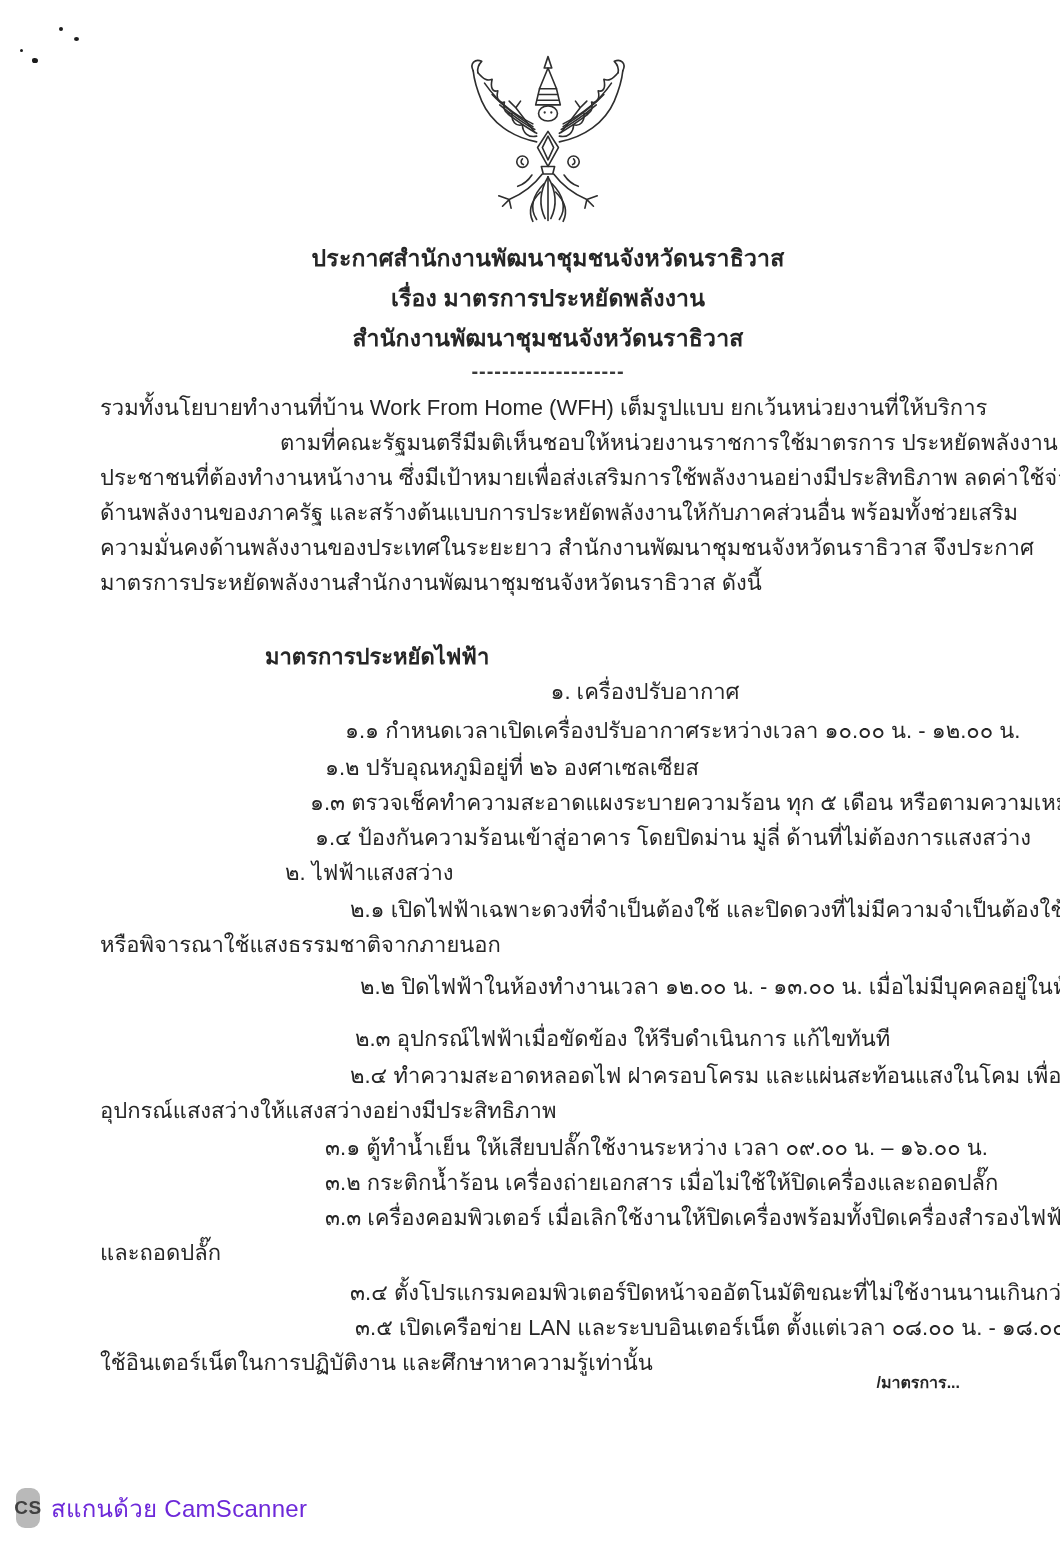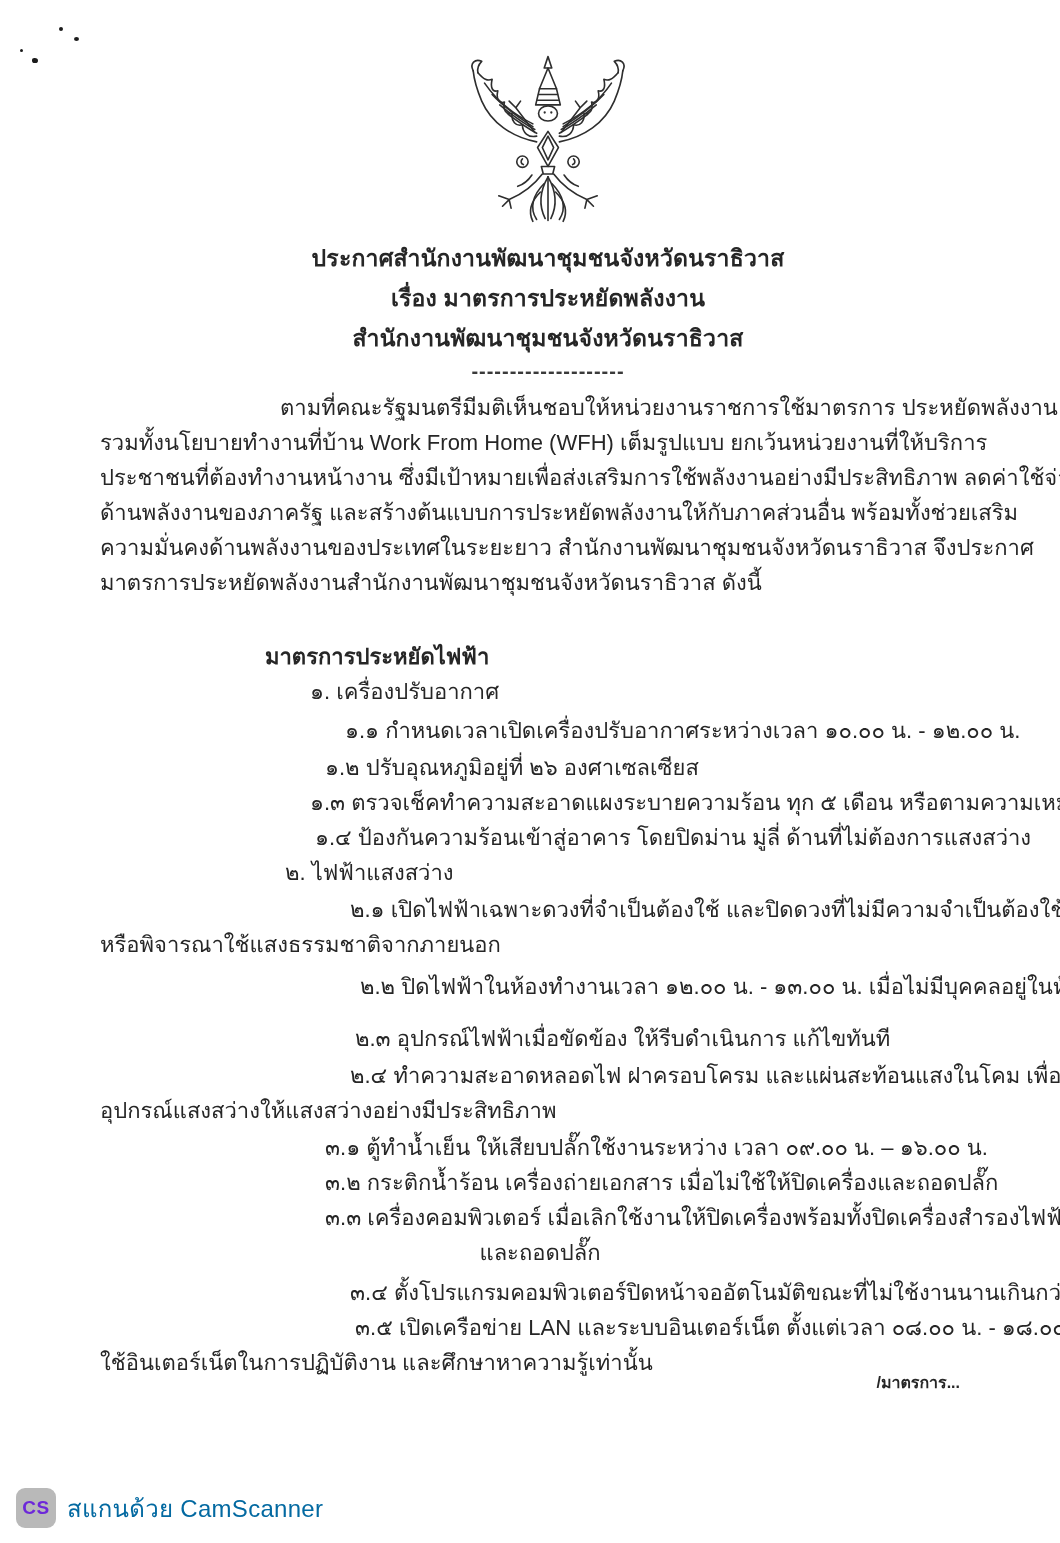--- a/index.html
+++ b/index.html
@@ -34,26 +34,26 @@
   .line.bold{font-weight:700;margin-top:39px;}
   .cont-mark{
     position:absolute;top:1370px;right:100px;
     font-size:16px;font-weight:600;
   }
   .camscanner{
     position:absolute;left:16px;top:1488px;
     display:flex;align-items:center;gap:11px;
   }
   .cs-icon{
-    width:40px;height:40px;border-radius:9px;
-    background:#b9b9b9;color:#6d28d9;
+    width:24px;height:40px;border-radius:9px;
+    background:#b9b9b9;color:#404040;
     display:flex;align-items:center;justify-content:center;
     font-size:19px;font-weight:700;letter-spacing:.5px;
   }
-  .cs-text{color:#0369a1;font-size:24px;letter-spacing:.3px;}
+  .cs-text{color:#6d28d9;font-size:24px;letter-spacing:.3px;}
   svg .ink{stroke:#2e2e2e;fill:none;stroke-width:1.7;stroke-linecap:round;stroke-linejoin:round;}
   svg .fill{fill:#2e2e2e;stroke:none;}
 </style>
 </head>
 <body>
 
 <div class="page">
 
   <div class="speck" style="left:59px;top:27px;width:4px;height:4px;"></div>
   <div class="speck" style="left:74px;top:37px;width:5px;height:4px;"></div>
@@ -108,43 +108,43 @@
   </div>
 
   <div class="title-block">
     <div>ประกาศสำนักงานพัฒนาชุมชนจังหวัดนราธิวาส</div>
     <div>เรื่อง มาตรการประหยัดพลังงาน</div>
     <div>สำนักงานพัฒนาชุมชนจังหวัดนราธิวาส</div>
     <div class="divider">--------------------</div>
   </div>
 
   <div class="body-lines">
+      <div class="line" style="padding-left: 0px;">รวมทั้งนโยบายทำงานที่บ้าน Work From Home (WFH) เต็มรูปแบบ ยกเว้นหน่วยงานที่ให้บริการ</div>
       <div class="line" style="padding-left: 180px;">ตามที่คณะรัฐมนตรีมีมติเห็นชอบให้หน่วยงานราชการใช้มาตรการ ประหยัดพลังงาน</div>
-      <div class="line" style="padding-left: 0px;">รวมทั้งนโยบายทำงานที่บ้าน Work From Home (WFH) เต็มรูปแบบ ยกเว้นหน่วยงานที่ให้บริการ</div>
       <div class="line" style="padding-left: 0px;">ประชาชนที่ต้องทำงานหน้างาน ซึ่งมีเป้าหมายเพื่อส่งเสริมการใช้พลังงานอย่างมีประสิทธิภาพ ลดค่าใช้จ่าย</div>
       <div class="line" style="padding-left: 0px;">ด้านพลังงานของภาครัฐ และสร้างต้นแบบการประหยัดพลังงานให้กับภาคส่วนอื่น พร้อมทั้งช่วยเสริม</div>
       <div class="line" style="padding-left: 0px;">ความมั่นคงด้านพลังงานของประเทศในระยะยาว สำนักงานพัฒนาชุมชนจังหวัดนราธิวาส จึงประกาศ</div>
       <div class="line" style="padding-left: 0px;">มาตรการประหยัดพลังงานสำนักงานพัฒนาชุมชนจังหวัดนราธิวาส ดังนี้</div>
       <div class="line bold" style="padding-left: 165px;">มาตรการประหยัดไฟฟ้า</div>
-      <div class="line" style="padding-left: 210px;">๑. เครื่องปรับอากาศ</div>
+      <div class="line" style="padding-left: 210px; text-align: center;">๑. เครื่องปรับอากาศ</div>
       <div class="line" style="padding-left: 245px; margin-top: 4px;">๑.๑ กำหนดเวลาเปิดเครื่องปรับอากาศระหว่างเวลา  ๑๐.๐๐ น. - ๑๒.๐๐ น.</div>
       <div class="line" style="padding-left: 225px; margin-top: 2px;">๑.๒ ปรับอุณหภูมิอยู่ที่  ๒๖ องศาเซลเซียส</div>
       <div class="line" style="padding-left: 210px;">๑.๓ ตรวจเช็คทำความสะอาดแผงระบายความร้อน ทุก ๕ เดือน หรือตามความเหมาะสม</div>
       <div class="line" style="padding-left: 215px;">๑.๔ ป้องกันความร้อนเข้าสู่อาคาร โดยปิดม่าน มู่ลี่ ด้านที่ไม่ต้องการแสงสว่าง</div>
       <div class="line" style="padding-left: 185px;">๒. ไฟฟ้าแสงสว่าง</div>
       <div class="line" style="padding-left: 250px; margin-top: 2px;">๒.๑ เปิดไฟฟ้าเฉพาะดวงที่จำเป็นต้องใช้ และปิดดวงที่ไม่มีความจำเป็นต้องใช้</div>
       <div class="line" style="padding-left: 0px;">หรือพิจารณาใช้แสงธรรมชาติจากภายนอก</div>
       <div class="line" style="padding-left: 260px; margin-top: 7px;">๒.๒ ปิดไฟฟ้าในห้องทำงานเวลา ๑๒.๐๐ น. - ๑๓.๐๐ น.  เมื่อไม่มีบุคคลอยู่ในห้องทำงาน</div>
       <div class="line" style="padding-left: 255px; margin-top: 17px;">๒.๓ อุปกรณ์ไฟฟ้าเมื่อขัดข้อง ให้รีบดำเนินการ แก้ไขทันที</div>
       <div class="line" style="padding-left: 250px; margin-top: 2px;">๒.๔ ทำความสะอาดหลอดไฟ ฝาครอบโครม และแผ่นสะท้อนแสงในโคม เพื่อให้</div>
       <div class="line" style="padding-left: 0px;">อุปกรณ์แสงสว่างให้แสงสว่างอย่างมีประสิทธิภาพ</div>
       <div class="line" style="padding-left: 225px; margin-top: 2px;">๓.๑ ตู้ทำน้ำเย็น ให้เสียบปลั๊กใช้งานระหว่าง เวลา ๐๙.๐๐ น. – ๑๖.๐๐ น.</div>
       <div class="line" style="padding-left: 225px;">๓.๒ กระติกน้ำร้อน เครื่องถ่ายเอกสาร เมื่อไม่ใช้ให้ปิดเครื่องและถอดปลั๊ก</div>
       <div class="line" style="padding-left: 225px;">๓.๓ เครื่องคอมพิวเตอร์ เมื่อเลิกใช้งานให้ปิดเครื่องพร้อมทั้งปิดเครื่องสำรองไฟฟ้า</div>
-      <div class="line" style="padding-left: 0px; text-align: center;">และถอดปลั๊ก</div>
+      <div class="line" style="padding-left: 0px;">และถอดปลั๊ก</div>
       <div class="line" style="padding-left: 250px; margin-top: 5px;">๓.๔ ตั้งโปรแกรมคอมพิวเตอร์ปิดหน้าจออัตโนมัติขณะที่ไม่ใช้งานนานเกินกว่า ๑๕ นาที</div>
       <div class="line" style="padding-left: 255px;">๓.๕ เปิดเครือข่าย LAN และระบบอินเตอร์เน็ต ตั้งแต่เวลา ๐๘.๐๐ น. - ๑๘.๐๐ น.</div>
       <div class="line" style="padding-left: 0px;">ใช้อินเตอร์เน็ตในการปฏิบัติงาน และศึกษาหาความรู้เท่านั้น</div>
     </div>
 
   <div class="cont-mark">/มาตรการ...</div>
 
   <div class="camscanner">
     <span class="cs-icon">CS</span>
     <span class="cs-text">สแกนด้วย CamScanner</span>

